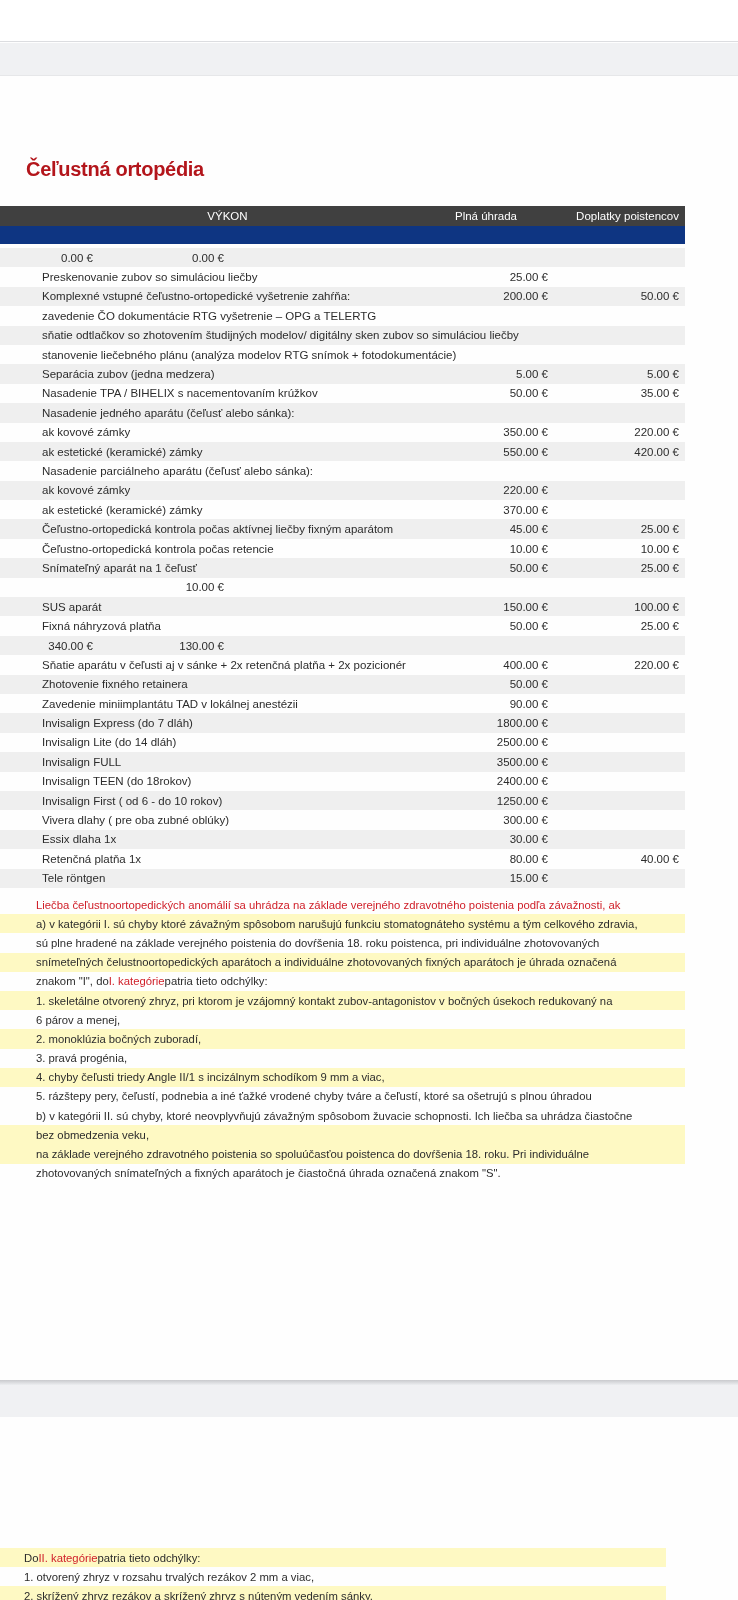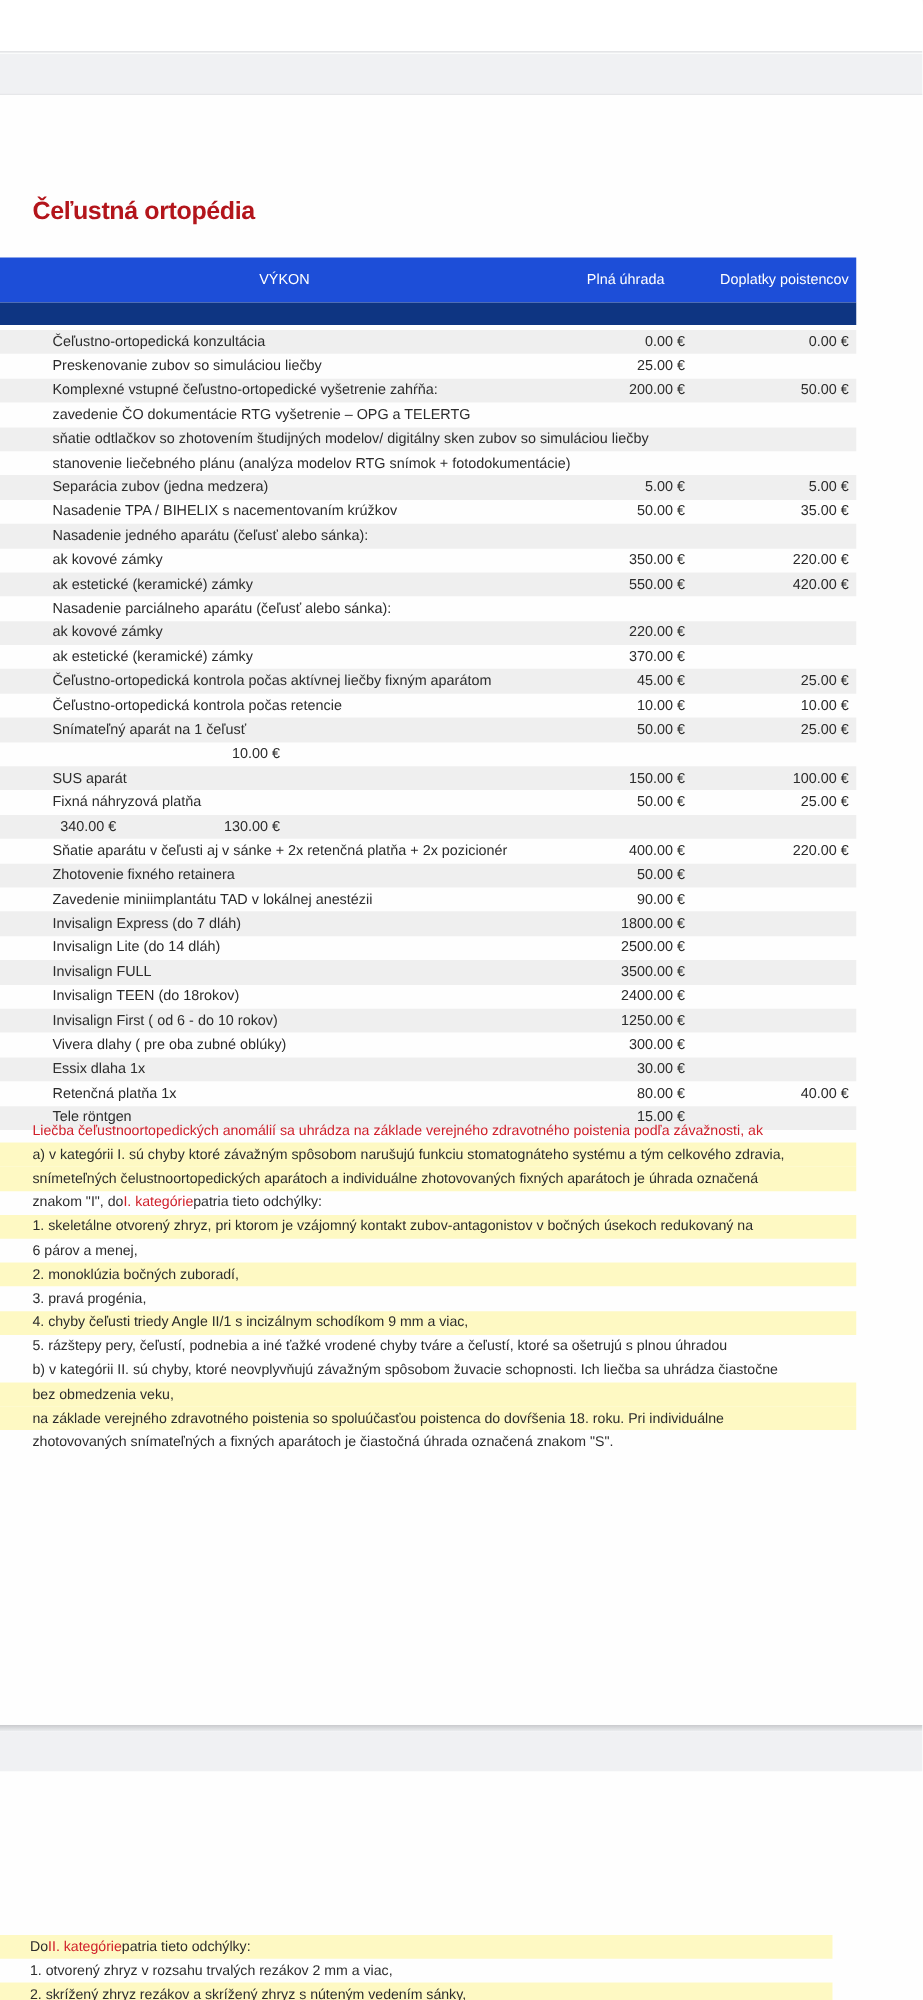--- a/index.html
+++ b/index.html
@@ -10,36 +10,36 @@
     border-bottom: 1px solid #dcdde0; }
   .top-shade { position: absolute; left: 0; top: 0; width: 738px; height: 4px;
     background: linear-gradient(#e9eaec, #ffffff); }
   .gray-band { position: absolute; left: 0; top: 43px; width: 738px; height: 33px; background: #f0f1f3;
     border-bottom: 1px solid #e6e7e9; }
 
   .page-title { position: absolute; left: 26px; top: 158px; font-size: 20px; font-weight: bold;
     color: #b3151b; letter-spacing: -0.3px; }
 
   .table { position: absolute; left: 0; top: 206px; width: 685px; }
-  .thead { height: 36px; background: #1d4ed8; display: flex; align-items: center;
+  .thead { height: 20px; background: #404040; display: flex; align-items: center;
     color: #ffffff; font-size: 11.5px; }
   .thead .c1 { width: 455px; text-align: center; padding-left: 0; }
-  .thead .c2 { width: 93px; text-align: center; padding-right: 2px; }
+  .thead .c2 { width: 93px; text-align: left; padding-right: 2px; }
   .thead .c3 { width: 137px; text-align: right; padding-right: 6px; }
   .blue-bar { height: 18px; background: #0e3582; }
   .spacer { height: 4px; }
 
   .row { display: flex; align-items: center; height: 19.4px; font-size: 11.5px; color: #2c2c2c; }
   .row.alt { background: #efefef; }
   .row .c1 { width: 455px; padding-left: 42px; white-space: nowrap; }
   .row .c2 { width: 93px; text-align: right; padding-right: 0; }
   .row .c3 { width: 137px; text-align: right; padding-right: 6px; }
 
   .notes { position: absolute; left: 0; top: 895px; width: 685px; }
-  .note { height: 19.2px; display: flex; align-items: center; font-size: 11.3px; padding-left: 26px;
+  .note { height: 19.2px; display: flex; align-items: center; font-size: 11.3px; padding-left: 36px;
     white-space: nowrap; color: #2c2c2c; }
   .note.alt { background: #fef9c3; }
   .note.red { color: #d0202a; }
   .note.indent { }
   .hl { color: #d0202a; }
 
   .bottom-divider { position: absolute; left: 0; top: 1380px; width: 738px; height: 5px;
     background: linear-gradient(#c9cacd, #eceef0); }
   .bottom-band { position: absolute; left: 0; top: 1385px; width: 738px; height: 32px; background: #f0f1f3; }
 
@@ -58,21 +58,20 @@
 <div class="table">
   <div class="thead">
     <div class="c1">VÝKON</div>
     <div class="c2">Plná úhrada</div>
     <div class="c3">Doplatky poistencov</div>
   </div>
   <div class="blue-bar"></div>
   <div class="spacer"></div>
   <div id="rows">
       <div class="row alt">
-        <div class="c1">Čeľustno-ortopedická konzultácia</div>
         <div class="c2">0.00 €</div>
         <div class="c3">0.00 €</div>
       </div>
       <div class="row">
         <div class="c1">Preskenovanie zubov so simuláciou liečby</div>
         <div class="c2">25.00 €</div>
         <div class="c3"></div>
       </div>
       <div class="row alt">
         <div class="c1">Komplexné vstupné čeľustno-ortopedické vyšetrenie zahŕňa:</div>
@@ -226,20 +225,21 @@
         <div class="c1">Tele röntgen</div>
         <div class="c2">15.00 €</div>
         <div class="c3"></div>
       </div>
     </div>
 </div>
 
 <div class="notes">
   <div class="note red">Liečba čeľustnoortopedických anomálií sa uhrádza na základe verejného zdravotného poistenia podľa závažnosti, ak</div>
   <div class="note alt">a) v kategórii I. sú chyby ktoré závažným spôsobom narušujú funkciu stomatognáteho systému a tým celkového zdravia,</div>
+  <div class="note">sú plne hradené na základe verejného poistenia do dovŕšenia 18. roku poistenca, pri individuálne zhotovovaných</div>
   <div class="note alt">snímeteľných čelustnoortopedických aparátoch a individuálne zhotovovaných fixných aparátoch je úhrada označená</div>
   <div class="note">
     <span>znakom "I", do </span>
       <span class="hl">I. kategórie</span>
       <span> patria tieto odchýlky:</span>
   </div>
   <div class="note alt">1. skeletálne otvorený zhryz, pri ktorom je vzájomný kontakt zubov-antagonistov v bočných úsekoch redukovaný na</div>
   <div class="note indent">6 párov a menej,</div>
   <div class="note alt">2. monoklúzia bočných zuboradí,</div>
   <div class="note">3. pravá progénia,</div>

